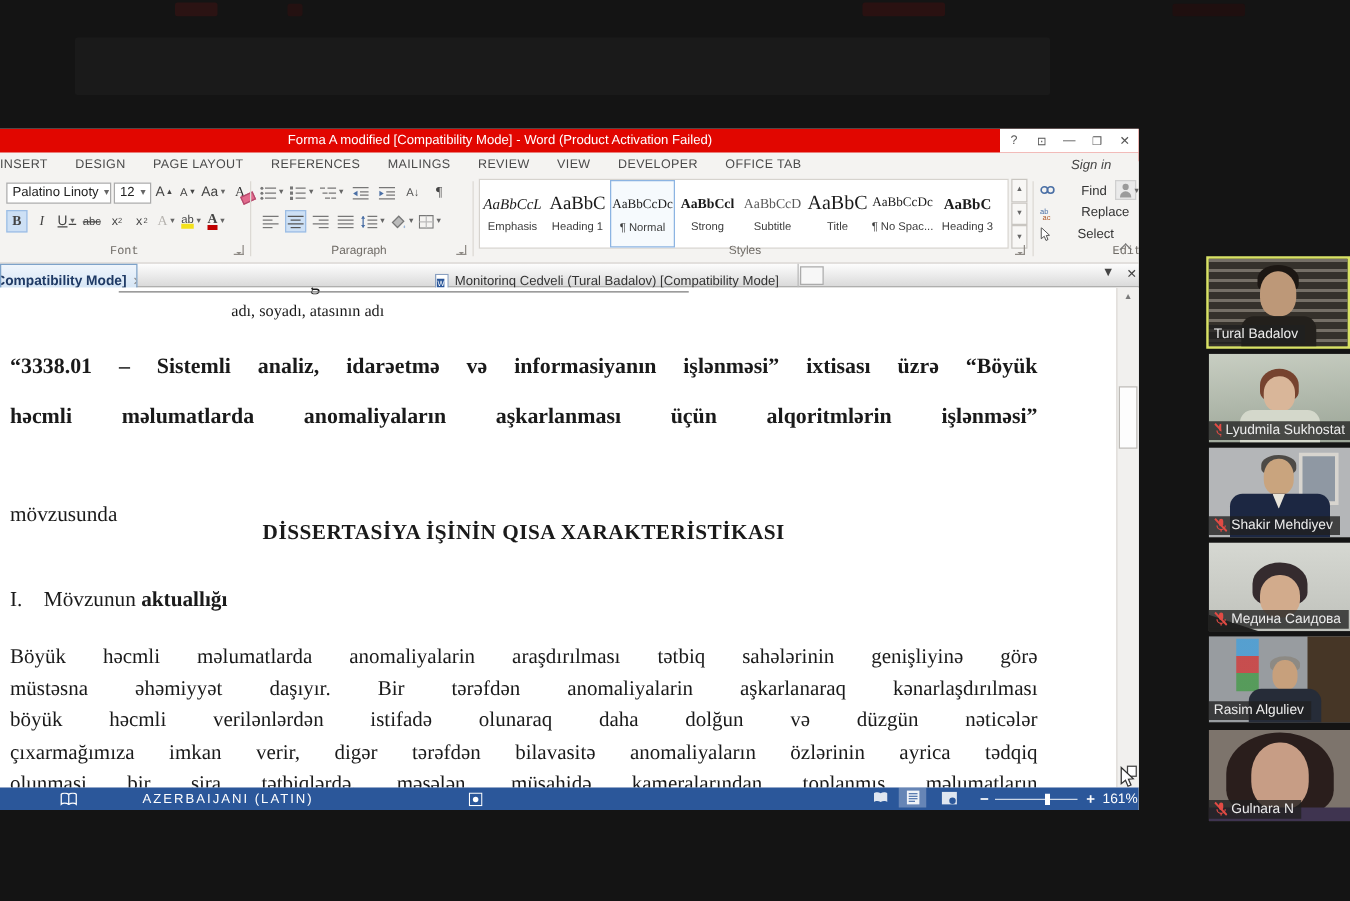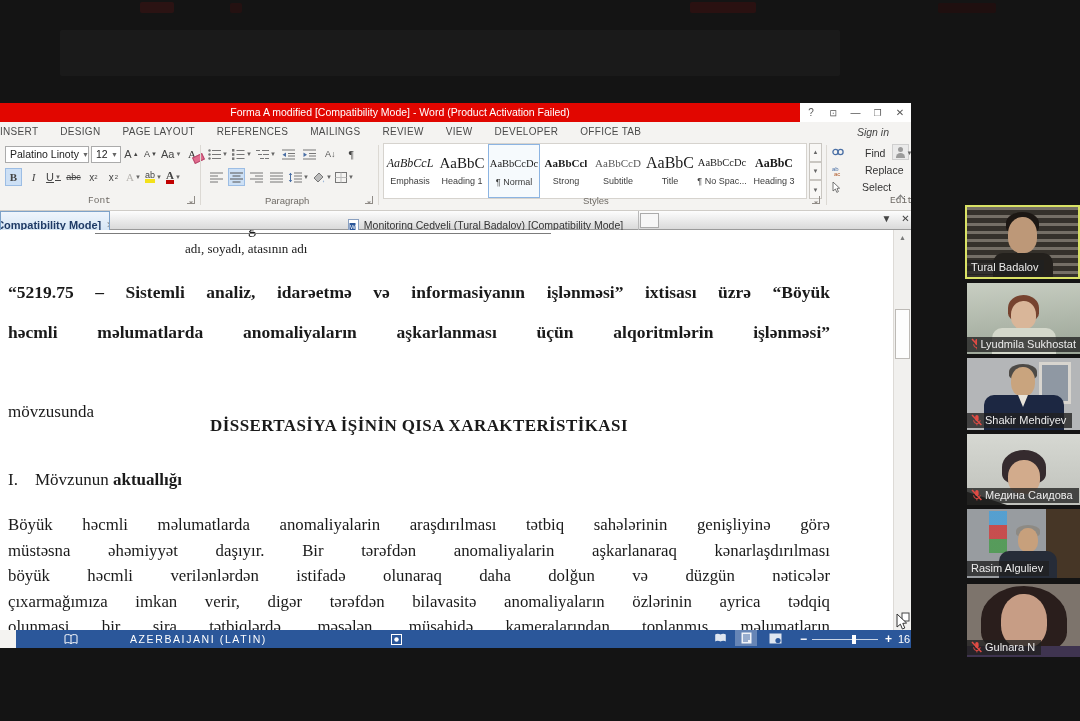--- a/index.html
+++ b/index.html
@@ -92,21 +92,21 @@
   .dheading{position:absolute;left:0;top:186px;width:822px;text-align:center;font-weight:bold;font-size:17px;letter-spacing:.4px;}
   .section{position:absolute;left:0;top:240px;font-size:17px;}
   .section .num{display:inline-block;width:27px;}
   .bodytxt{position:absolute;left:0;top:282px;width:822px;font-size:16.8px;line-height:25.6px;}
 
   .vscroll{position:absolute;right:0;top:0;width:18px;height:400px;background:#f1f0ee;border-left:1px solid #dddad6;box-sizing:border-box;}
   .varrow{position:absolute;left:0;width:17px;height:13px;text-align:center;font-size:7px;color:#7a7a7a;line-height:13px;}
   .vthumb{position:absolute;left:1px;top:79px;width:15px;height:50px;background:#fdfdfd;border:1px solid #bdbab6;box-sizing:border-box;}
 
   
-  .statusbar{position:absolute;left:16px;top:527px;width:911px;height:18px;background:#2b579a;color:#fff;}
+  .statusbar{position:absolute;left:0;top:527px;width:911px;height:18px;background:#2b579a;color:#fff;}
   .sb{position:absolute;top:0;height:18px;display:flex;align-items:center;font-size:10.5px;}
   .sb-lang{letter-spacing:1.6px;}
   .viewbtn{width:22px;height:16px;display:flex;align-items:center;justify-content:center;}
   .viewsel{background:rgba(255,255,255,.28);}
   .ztrack{width:66px;height:1px;background:rgba(255,255,255,.75);position:relative;}
   .zthumb{position:absolute;left:40px;top:-4px;width:4px;height:9px;background:#fff;}
   .zsign{font-size:12px;font-weight:bold;padding:0 6px;}
 
   
   .tile{position:absolute;left:967px;width:113px;background:#222;overflow:hidden;margin-top:40px;}
@@ -391,21 +391,21 @@
     <div class="tabctl" style="left:879px;">▼</div>
     <div class="tabctl" style="left:898px;">✕</div>
   </div>
 
   <div class="docarea">
     <div class="doccontent">
       <span class="gfrag">g</span>
       <div class="sigline"></div>
       <div class="caption">adı, soyadı, atasının adı</div>
       <div class="para1">
-        <div class="jline">“5219.75 – Sistemli analiz, idarəetmə və informasiyanın işlənməsi” ixtisası üzrə “Böyük</div>
+        <div class="jline">“3338.01 – Sistemli analiz, idarəetmə və informasiyanın işlənməsi” ixtisası üzrə “Böyük</div>
         <div class="jline">həcmli məlumatlarda anomaliyaların aşkarlanması üçün alqoritmlərin işlənməsi”</div>
       </div>
       <div class="ptail">mövzusunda</div>
       <div class="dheading">DİSSERTASİYA İŞİNİN QISA XARAKTERİSTİKASI</div>
       <div class="section">
         <span class="num">I.</span><span>Mövzunun </span><b>aktuallığı</b>
       </div>
       <div class="bodytxt">
         <div class="jline">Böyük həcmli məlumatlarda anomaliyalarin araşdırılması tətbiq sahələrinin genişliyinə görə</div>
         <div class="jline">müstəsna əhəmiyyət daşıyır. Bir tərəfdən anomaliyalarin aşkarlanaraq kənarlaşdırılması</div>

